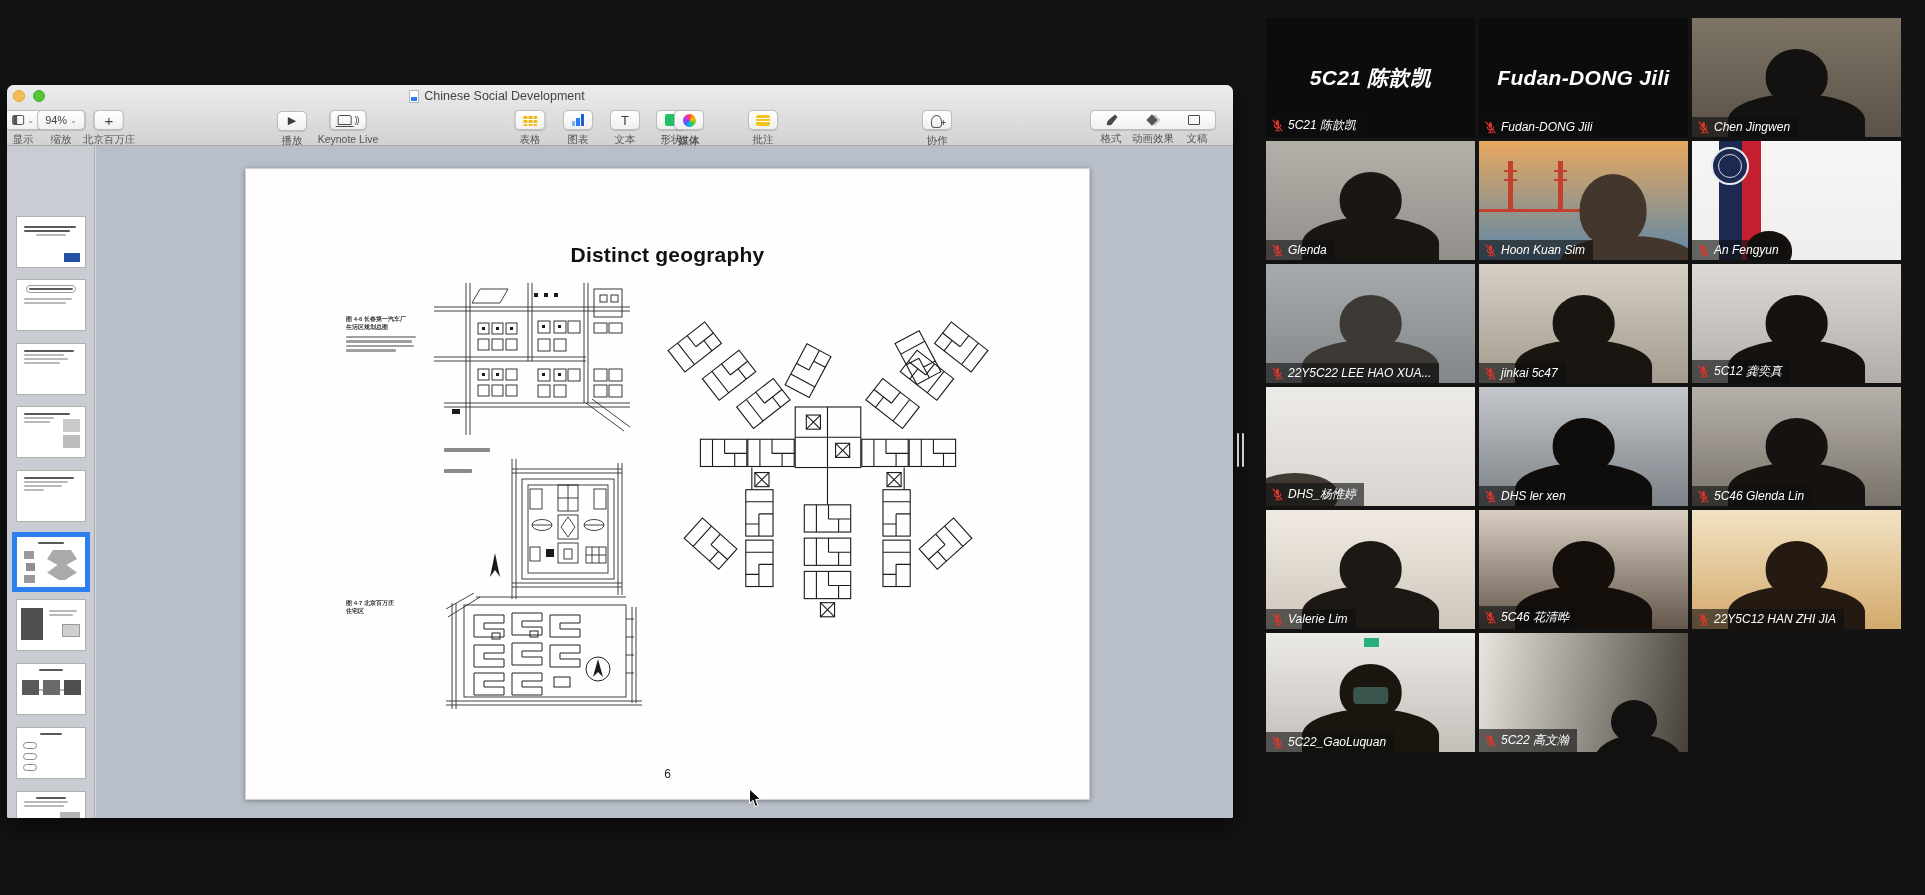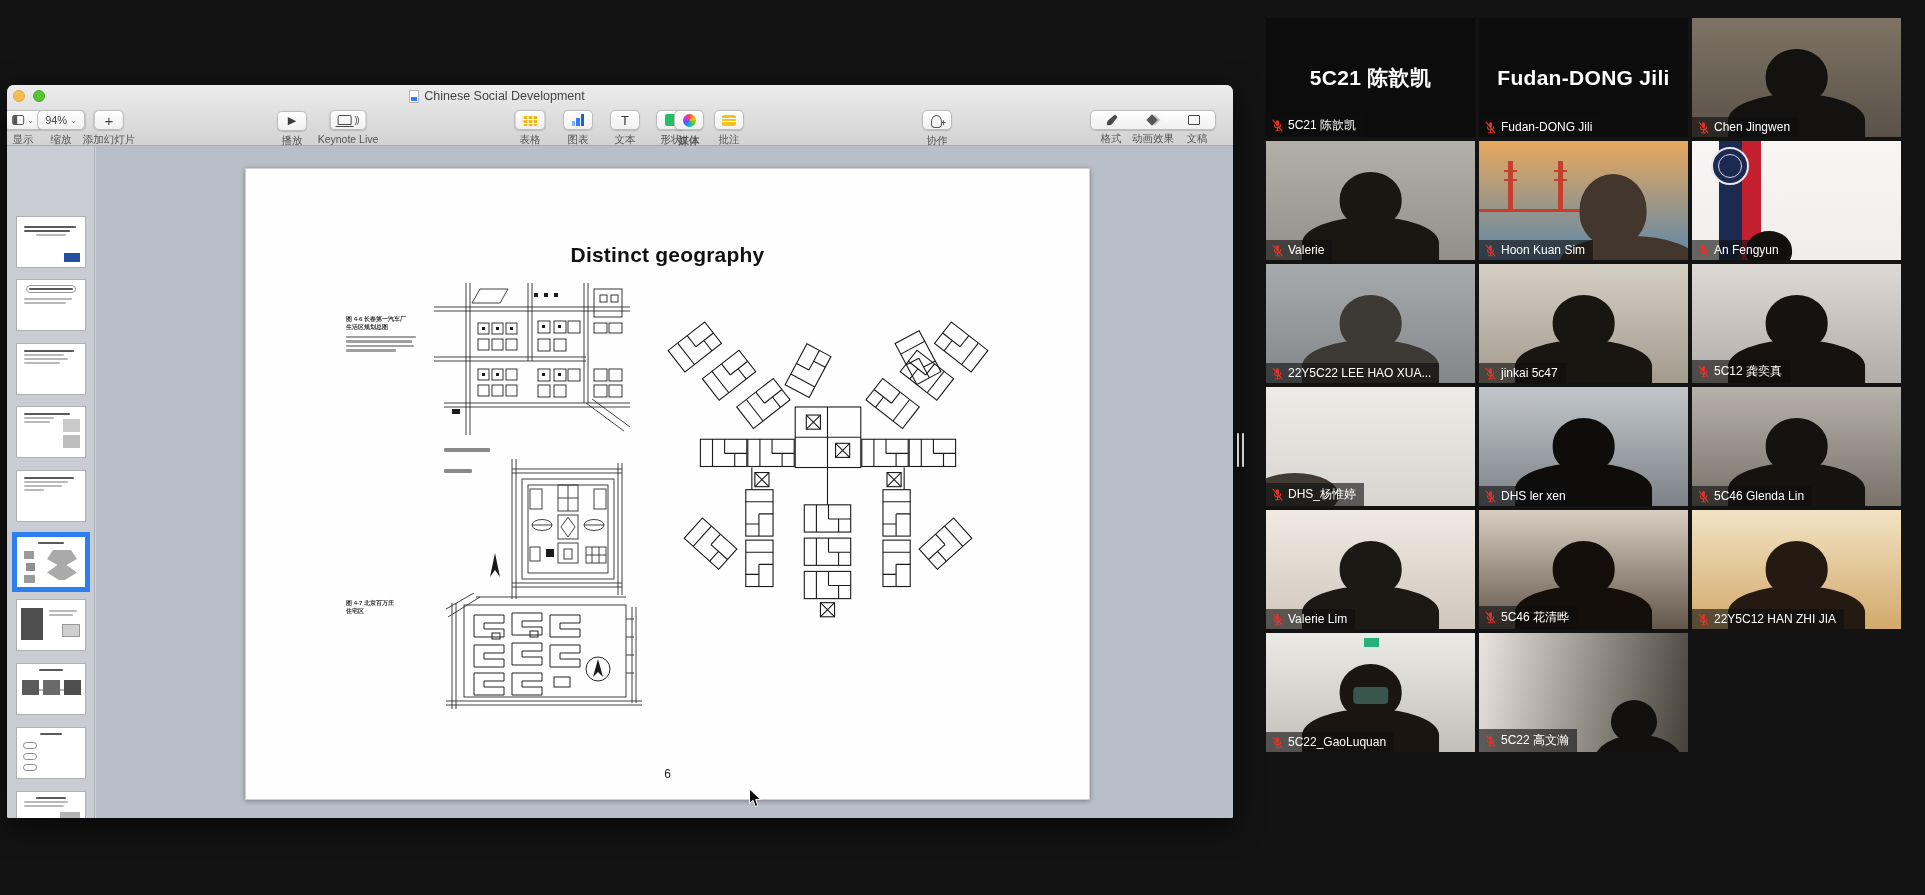--- a/index.html
+++ b/index.html
@@ -81,21 +81,21 @@
   .figsvg { position:absolute; }
 
   
   .divider { position:absolute; left:1237px; top:433px; width:10px; height:34px; }
   .divider i { position:absolute; top:0; bottom:0; width:2px; background:#cfcfcf; border-radius:1px; }
   .divider i:first-child { left:0; } .divider i:last-child { left:5px; }
 
   
   #tiles { position:absolute; left:1266px; top:18px; width:635px; display:grid;
     grid-template-columns:repeat(3,209px); grid-auto-rows:119px; gap:4px; }
-  .tile { position:relative; overflow:hidden; background:#0c0c0c; }
+  .tile { position:relative; overflow:hidden; background:#0c0c0c;font-style:italic; }
   .tile.active { outline:3px solid #c8dc4c; outline-offset:-3px; }
   .bigname { position:absolute; inset:0; display:flex; align-items:center; justify-content:center;
     color:#fff; font-size:21px; font-weight:700; letter-spacing:.3px; }
   .plabel { position:absolute; left:0; bottom:0; z-index:5; display:flex; align-items:center; gap:4px;
     background:rgba(15,15,15,.62); color:#fff; font-size:12px; padding:3px 8px 3px 5px;
     max-width:100%; white-space:nowrap; overflow:hidden; }
   .lab-ic { display:inline-flex; width:13px; height:13px; align-items:center; }
   .sil-head { position:absolute; z-index:1; left:50%; top:26%; width:30%; height:46%;
     transform:translateX(-50%); border-radius:50% 50% 46% 46%; }
   .sil-body { position:absolute; z-index:1; left:50%; top:64%; width:66%; height:46%;
@@ -152,21 +152,21 @@
       <div class="tbtn">
           <span>94%</span>
           <span class="chev">⌄</span>
         </div>
       <div class="tlabel">缩放</div>
     </div>
     <div class="tool" style="left:102px;">
       <div class="tbtn">
           <span class="ic-plus">+</span>
         </div>
-      <div class="tlabel">添加幻灯片</div>
+      <div class="tlabel">北京百万庄</div>
     </div>
     <div class="tool" style="left:285px;">
       <div class="tbtn">
           <span class="ic-play">▶</span>
         </div>
       <div class="tlabel">播放</div>
     </div>
     <div class="tool" style="left:341px;">
       <div class="tbtn">
           <span class="ic-laptop"></span>
@@ -202,21 +202,21 @@
           <span class="ic-shape"></span>
         </div>
       <div class="tlabel">形状</div>
     </div>
     <div class="tool" style="left:682px;font-weight:bold;">
       <div class="tbtn">
           <span class="ic-media"></span>
         </div>
       <div class="tlabel">媒体</div>
     </div>
-    <div class="tool" style="left:722px;">
+    <div class="tool" style="left:756px;">
       <div class="tbtn">
           <span class="ic-comment"></span>
         </div>
       <div class="tlabel">批注</div>
     </div>
     <div class="tool" style="left:930px;">
       <div class="tbtn">
           <span class="ic-collab"></span>
         </div>
       <div class="tlabel">协作</div>
@@ -548,21 +548,21 @@
           <svg viewBox="0 0 16 16" width="13" height="13">
             <g fill="none" stroke="#e0352b" stroke-width="1.4" stroke-linecap="round">
               <rect x="6.2" y="1.6" width="3.6" height="7" rx="1.8" fill="#e0352b" stroke="none"></rect>
               <path d="M4.2 7.2a3.8 3.8 0 0 0 7.6 0"></path>
               <path d="M8 11v2.6"></path>
               <path d="M5.6 14.4h4.8"></path>
               <path d="M2.5 1.5l11 13"></path>
             </g>
           </svg>
         </span>
-        <span class="lab-txt">Valerie</span>
+        <span class="lab-txt">Glenda</span>
       </div>
     </div>
     <div class="tile v-bridge" style="background: linear-gradient(rgb(232, 168, 94), rgb(91, 135, 171));">
       <div class="bdeck"></div>
       <div class="btower1"></div>
       <div class="btower2"></div>
       <div class="sil-head" style="background: rgb(67, 54, 44);"></div>
       <div class="sil-body" style="background: rgb(67, 54, 44);"></div>
       <div class="plabel">
         <span class="lab-ic">

